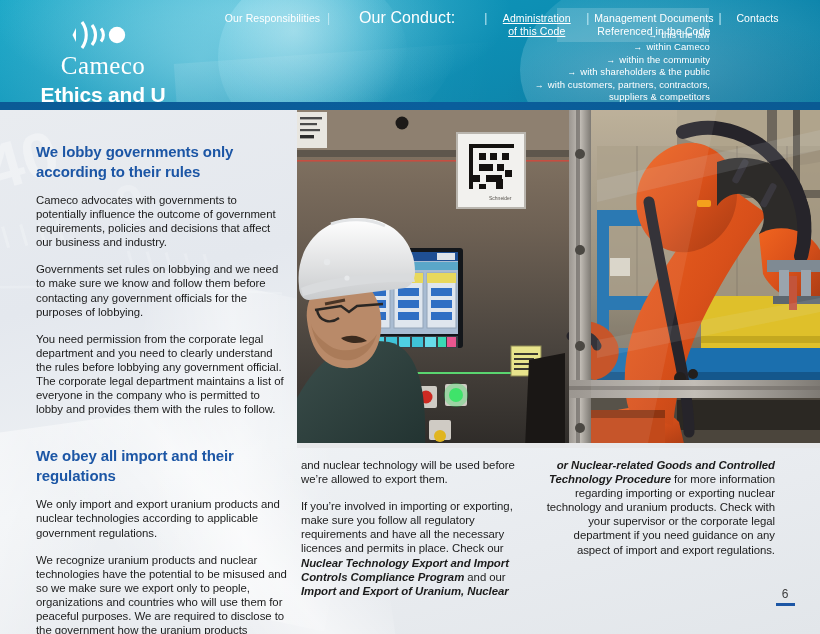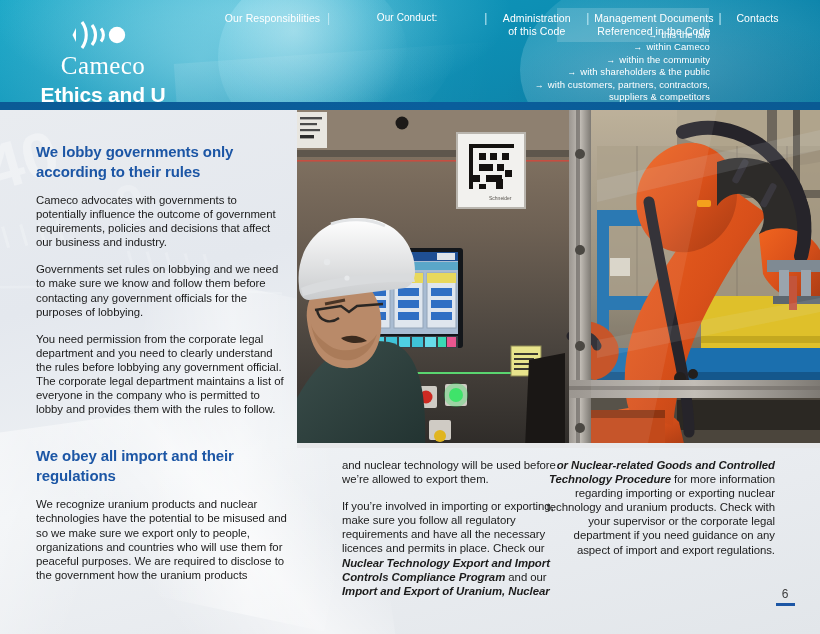--- a/index.html
+++ b/index.html
@@ -60,22 +60,22 @@
 
   
   .nav{position:absolute;left:220px;top:0;width:600px;height:124px;}
   .nav-row{position:absolute;left:0;top:12px;width:600px;display:flex;align-items:flex-start;}
   .nav-item{
     color:#ffffff;font-size:10.5px;line-height:12.5px;text-align:center;
     white-space:pre-line;letter-spacing:.1px;
   }
   .nav-sep{color:#bfe9f4;font-size:12px;line-height:12.5px;padding:0 2px;}
   .nav-i-responsibilities{width:105px;}
-  .nav-i-conduct{width:150px;font-size:10px;}
-  .nav-i-admin{width:95px;}
+  .nav-i-conduct{width:150px;font-size:16px;}
+  .nav-i-admin{width:95px;text-decoration:underline;}
   .nav-i-mgmt{width:125px;}
   .nav-i-contacts{width:68px;}
 
   .conduct-highlight{
     position:absolute;left:337px;top:8px;width:152px;height:34px;
     background:rgba(255,255,255,.17);
   }
   .sublist{
     position:absolute;left:228px;top:29px;width:262px;text-align:right;
   }
@@ -115,21 +115,21 @@
   
   .photo{
     position:absolute;left:297px;top:110px;width:523px;height:338px;overflow:hidden;
     background:#2e2a26;
   }
   .photo svg{display:block;width:523px;height:338px;}
 
   
   .col{position:absolute;}
   .col-left{left:36px;top:142px;width:252px;}
-  .col-mid{left:301px;top:458px;width:236px;margin-left:41px;}
+  .col-mid{left:301px;top:458px;width:236px;}
   .col-right{left:539px;top:458px;width:236px;text-align:right;}
 
   h2.section-head{
     margin:0 0 12px 0;color:#1c56a5;font-size:15px;line-height:19.5px;
     font-weight:700;letter-spacing:-.1px;
   }
   h2.section-head.second{margin-top:30px;}
   p.body-text{
     margin:0 0 13px 0;color:#1b1b1b;font-size:11.4px;line-height:14.1px;
     letter-spacing:-.05px;
@@ -449,20 +449,21 @@
     </svg>
   </div>
 
   <div class="col col-left">
     <h2 class="section-head">We lobby governments only according to their rules</h2>
     <p class="body-text">Cameco advocates with governments to potentially influence the outcome of government requirements, policies and decisions that affect our business and industry.</p>
     <p class="body-text">Governments set rules on lobbying and we need to make sure we know and follow them before contacting any government officials for the purposes of lobbying.</p>
     <p class="body-text">You need permission from the corporate legal department and you need to clearly understand the rules before lobbying any government official. The corporate legal department maintains a list of everyone in the company who is permitted to lobby and provides them with the rules to follow.</p>
 
     <h2 class="section-head second">We obey all import and their regulations</h2>
+    <p class="body-text">We only import and export uranium products and nuclear technologies according to applicable government regulations.</p>
     <p class="body-text">We recognize uranium products and nuclear technologies have the potential to be misused and so we make sure we export only to people, organizations and countries who will use them for peaceful purposes. We are required to disclose to the government how the uranium products</p>
   </div>
 
   <div class="col col-mid">
     <p class="body-text">and nuclear technology will be used before we’re allowed to export them.</p>
     <p class="body-text"><span>If you’re involved in importing or exporting, make sure you follow all regulatory requirements and have all the necessary licences and permits in place. Check our </span><em>Nuclear Technology Export and Import Controls Compliance Program</em><span> and our </span><em>Import and Export of Uranium, Nuclear</em></p>
   </div>
 
   <div class="col col-right">
     <p class="body-text"><em>or Nuclear-related Goods and Controlled Technology Procedure</em><span> for more information regarding importing or exporting nuclear technology and uranium products. Check with your supervisor or the corporate legal department if you need guidance on any aspect of import and export regulations.</span></p>

